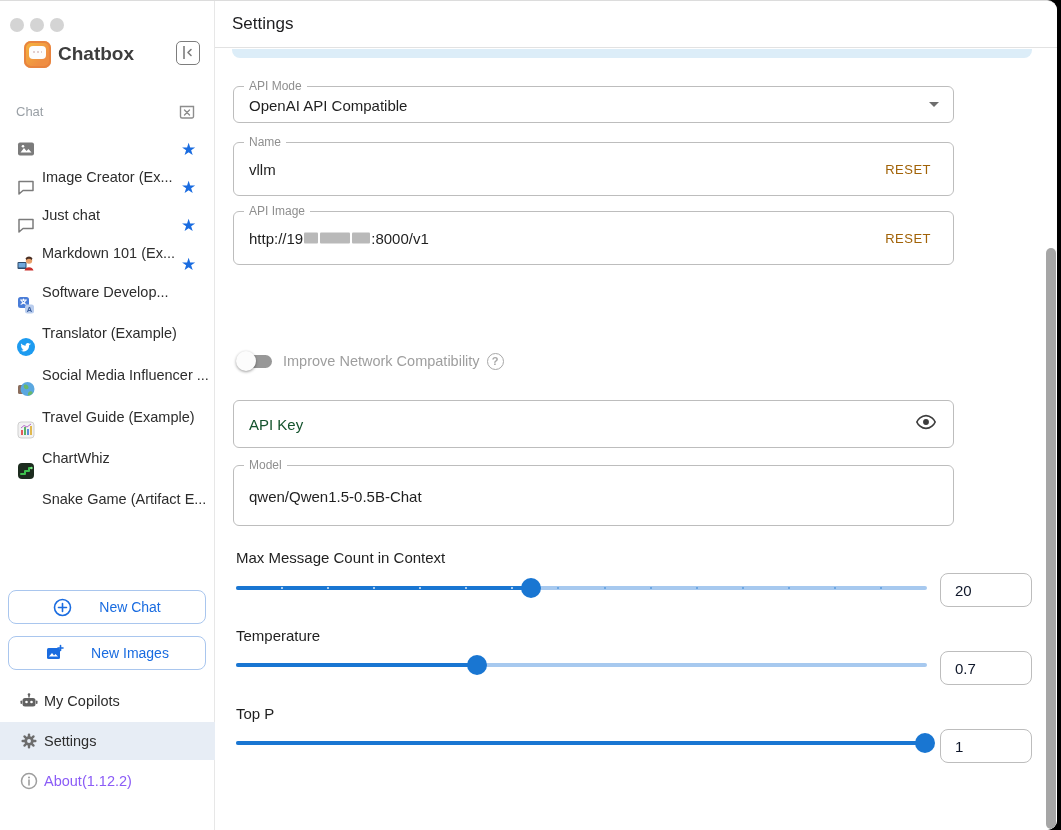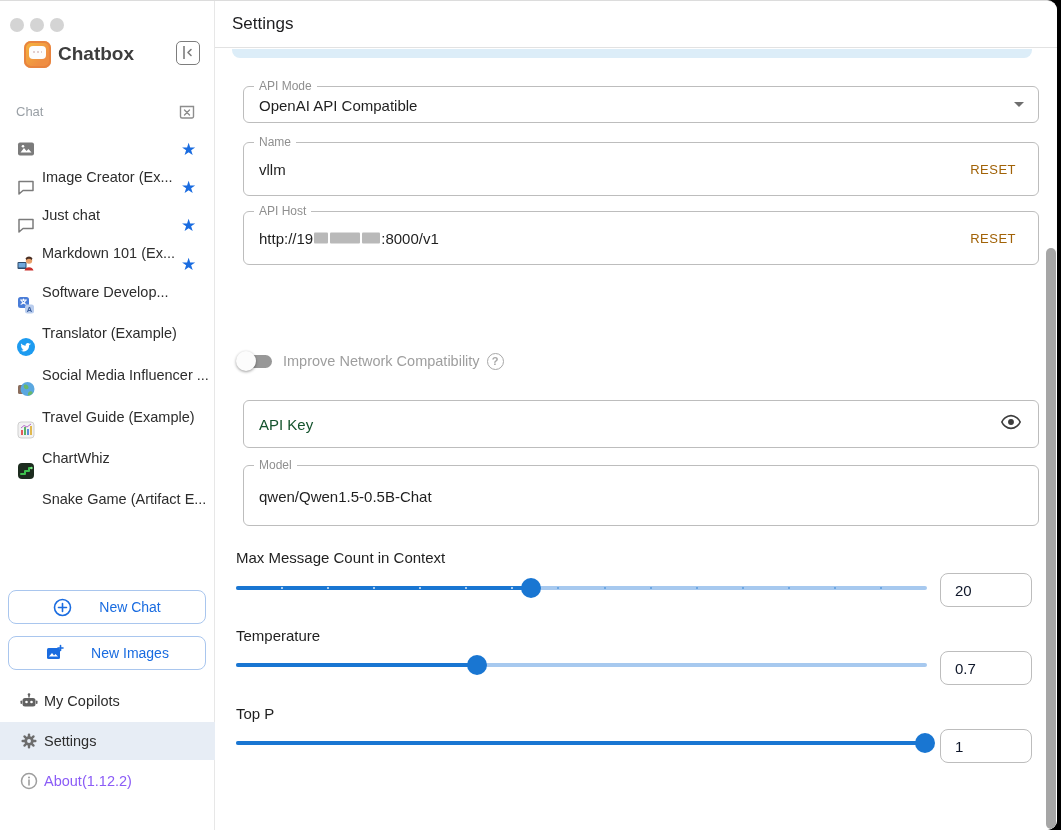--- a/index.html
+++ b/index.html
@@ -38,21 +38,21 @@
   .nav-icon { position:absolute; left:20px; top:50%; transform:translateY(-50%); width:18px; height:18px; }
   .nav-label { position:absolute; left:44px; top:50%; transform:translateY(-50%); font-size:14.5px; color:#2d2d2d; }
   .nav-label.muted { color:#8b5cf6; }
 
   
   .main { position:absolute; left:215px; top:0; width:842px; height:830px; background:#fff; }
   .main-header { position:absolute; left:0; top:0; right:0; height:47px; border-bottom:1px solid #e2e2e2; }
   .main-title { position:absolute; left:17px; top:50%; transform:translateY(-50%); font-size:17px; font-weight:500; color:#1d1d1f; }
   .blue-strip { position:absolute; left:17px; top:48px; width:800px; height:9px; background:#dcedf8; border-radius:0 0 8px 8px; }
 
-  .field { position:absolute; left:28px; width:796px; border:1px solid #bdbdbd; border-radius:6px; background:#fff;text-decoration:underline; }
+  .field { position:absolute; left:18px; width:721px; border:1px solid #bdbdbd; border-radius:6px; background:#fff;text-decoration:underline; }
   .field-label { position:absolute; top:-8px; left:10px; background:#fff; padding:0 5px; font-size:12px; color:#8f8f8f; }
   .field-value { position:absolute; left:15px; top:50%; transform:translateY(-50%); font-size:15px; color:#1f1f1f; white-space:nowrap; }
   .placeholder { color:#14532d; }
   .reset-link { position:absolute; right:22px; top:50%; transform:translateY(-50%); font-size:13px; font-weight:500;
                 letter-spacing:.5px; color:#a16207; cursor:pointer; }
   .redact { display:inline-block; height:11px; background:#b9b9b9; border-radius:1px; vertical-align:baseline;
             filter:blur(0.6px); margin:0 1px; }
   .select-arrow { position:absolute; right:14px; top:50%; transform:translateY(-30%); width:0; height:0;
                   border:5px solid transparent; border-top-color:#6e6e6e; }
 
@@ -292,21 +292,21 @@
       <span class="select-arrow"></span>
     </div>
 
     <div class="field" style="top:141px;height:54px">
       <span class="field-label">Name</span>
       <span class="field-value">vllm</span>
       <span class="reset-link">RESET</span>
     </div>
 
     <div class="field" style="top:210px;height:54px">
-      <span class="field-label">API Host</span>
+      <span class="field-label">API Image</span>
       <span class="field-value"><span>http://19</span><span class="redact" style="width:14px"></span><span class="redact" style="width:30px"></span><span class="redact" style="width:18px"></span><span>:8000/v1</span></span>
       <span class="reset-link">RESET</span>
     </div>
 
 
     <div class="toggle-row" style="top:348px">
       <span class="switch">
         <span class="track"></span>
           <span class="thumb"></span>
       </span>

